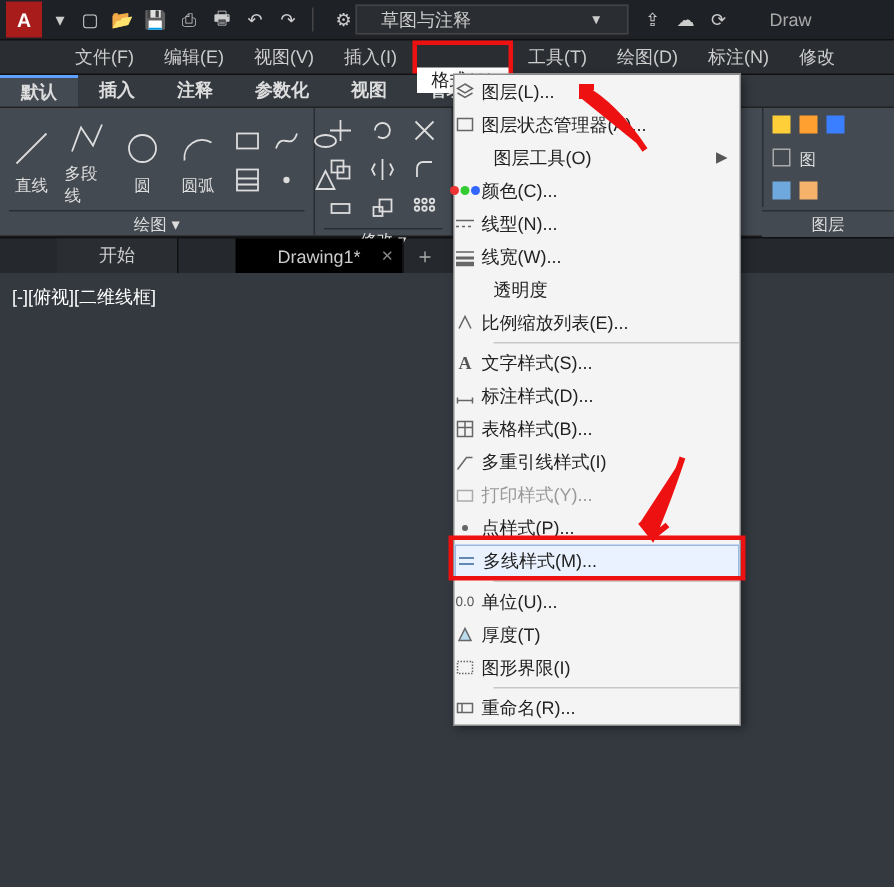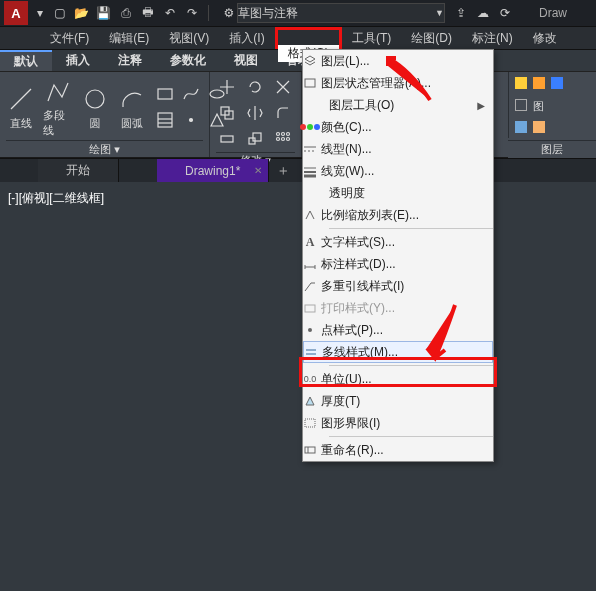--- a/index.html
+++ b/index.html
@@ -4,21 +4,21 @@
 <style>
 * { margin: 0; padding: 0; box-sizing: border-box; font-family: "Microsoft YaHei", sans-serif; }
 body { width: 596px; height: 591px; background: #33393f; color: #ccc; font-size: 12px; overflow: hidden; position: relative; }
 
 .titlebar { height: 26px; background: #1e2126; display: flex; align-items: center; padding: 0 4px; }
 .logo { width: 24px; height: 24px; background: #a81c1c; color: #fff; font-weight: bold; display: inline-flex; align-items: center; justify-content: center; margin-right: 4px; font-size: 13px; }
 .qat { display: flex; gap: 6px; align-items: center; margin-left: 4px; }
 .qat-item { width: 16px; height: 16px; display: inline-flex; align-items: center; justify-content: center; color: #ccc; font-size: 12px; }
 .qat-sep { width: 1px; height: 16px; background: #444; margin: 0 2px; }
 .workspace { display: flex; align-items: center; margin-left: 10px; }
-.ws-dd { background: #2a2e33; border: 1px solid #444; width: 208px; height: 20px; display: flex; align-items: center; padding: 0 0; font-size: 12px; color: #ccc; }
+.ws-dd { background: #2a2e33; border: 1px solid #444; width: 182px; height: 20px; display: flex; align-items: center; padding: 0 16px; font-size: 12px; color: #ccc; }
 .ws-dd .caret { margin-left: auto; font-size: 9px; }
 .title-rest { margin-left: 8px; display: flex; gap: 6px; align-items: center; color: #aaa; }
 
 .menubar { height: 24px; background: #2a2e33; display: flex; align-items: stretch; padding-left: 40px; border-top: 1px solid #111; border-bottom: 1px solid #111; position: relative; }
 .menu-item { padding: 0 10px; display: flex; align-items: center; cursor: pointer; }
 .menu-item.active { background: #fff; color: #222; border: 1px solid #6b8fbf; }
 .hi-red { border: 3px solid #e11; padding: 0; }
 .hi-red .menu-item.active { border: none; margin-top: 15px; }
 
 .ribbon-tabs { height: 22px; background: #33393f; display: flex; align-items: stretch; border-bottom: 1px solid #222; font-weight: bold; }
@@ -30,21 +30,21 @@
 .panel-body { flex: 1; display: flex; align-items: center; gap: 7px; }
 .panel-label { height: 18px; font-size: 11px; color: #ddd; display: flex; align-items: center; justify-content: center; border-top: 1px solid #2a2e33; margin-top: 2px; }
 .tool { display: flex; flex-direction: column; align-items: center; gap: 2px; font-size: 11px; color: #ddd; cursor: pointer; }
 .tool-ico { width: 30px; height: 30px; display: flex; align-items: center; justify-content: center; }
 .svg-ico { stroke: #ddd; fill: none; stroke-width: 1.2; }
 .mini-grid { display: grid; grid-template-columns: repeat(3, 22px); grid-auto-rows: 22px; gap: 4px; }
 .mini { width: 22px; height: 22px; display: flex; align-items: center; justify-content: center; cursor: pointer; }
 
 .doc-tabs { height: 24px; background: #25292e; display: flex; align-items: stretch; border-top: 1px solid #111; }
 .dt { padding: 0 28px; display: flex; align-items: center; border-right: 1px solid #111; background: #2a2e33; color: #ccc; cursor: pointer; position: relative; font-size: 12px; margin-left: 38px; }
-.dt.active { background: #4c1d95; }
+.dt.active { background: #000000; }
 .dt .close { position: absolute; right: 6px; font-size: 10px; color: #888; }
 .dt-add { width: 28px; display: flex; align-items: center; justify-content: center; font-size: 14px; color: #aaa; cursor: pointer; }
 
 .viewport { position: relative; background: #33393f; height: 409px; }
 .vp-label { position: absolute; top: 8px; left: 8px; color: #fff; font-size: 12px; }
 
 .dropdown { position: absolute; top: 49px; left: 302px; width: 192px; background: #f4f4f4; border: 1px solid #8a8a8a; box-shadow: 2px 2px 6px rgba(0,0,0,.4); z-index: 5; }
 .dd-row { height: 22px; display: flex; align-items: center; padding-right: 8px; color: #222; cursor: pointer; font-size: 12px; }
 .dd-ico { width: 26px; display: flex; align-items: center; justify-content: center; }
 .dd-sep { height: 1px; background: #c8c8c8; margin: 2px 0 2px 26px; }
@@ -363,20 +363,30 @@
           <line x1="2" y1="10" x2="12" y2="10" stroke="#666"></line>
           <line x1="2" y1="8" x2="2" y2="12" stroke="#666"></line>
           <line x1="12" y1="8" x2="12" y2="12" stroke="#666"></line>
         </svg>
       </span>
     <span>标注样式(D)...</span>
   </div>
   <div class="dd-row">
     <span class="dd-ico rt-ico">
         <svg width="14" height="14">
+          <rect x="2" y="2" width="10" height="10" stroke="#666" fill="none"></rect>
+          <line x1="2" y1="6" x2="12" y2="6" stroke="#666"></line>
+          <line x1="7" y1="2" x2="7" y2="12" stroke="#666"></line>
+        </svg>
+      </span>
+    <span>表格样式(B)...</span>
+  </div>
+  <div class="dd-row">
+    <span class="dd-ico rt-ico">
+        <svg width="14" height="14">
           <path d="M2 12 L8 4 L12 4" stroke="#666" fill="none"></path>
         </svg>
       </span>
     <span>多重引线样式(I)</span>
   </div>
   <div class="dd-row" style="color:#999">
     <span class="dd-ico rt-ico">
         <svg width="14" height="14">
           <rect x="2" y="4" width="10" height="7" stroke="#aaa" fill="none"></rect>
         </svg>

